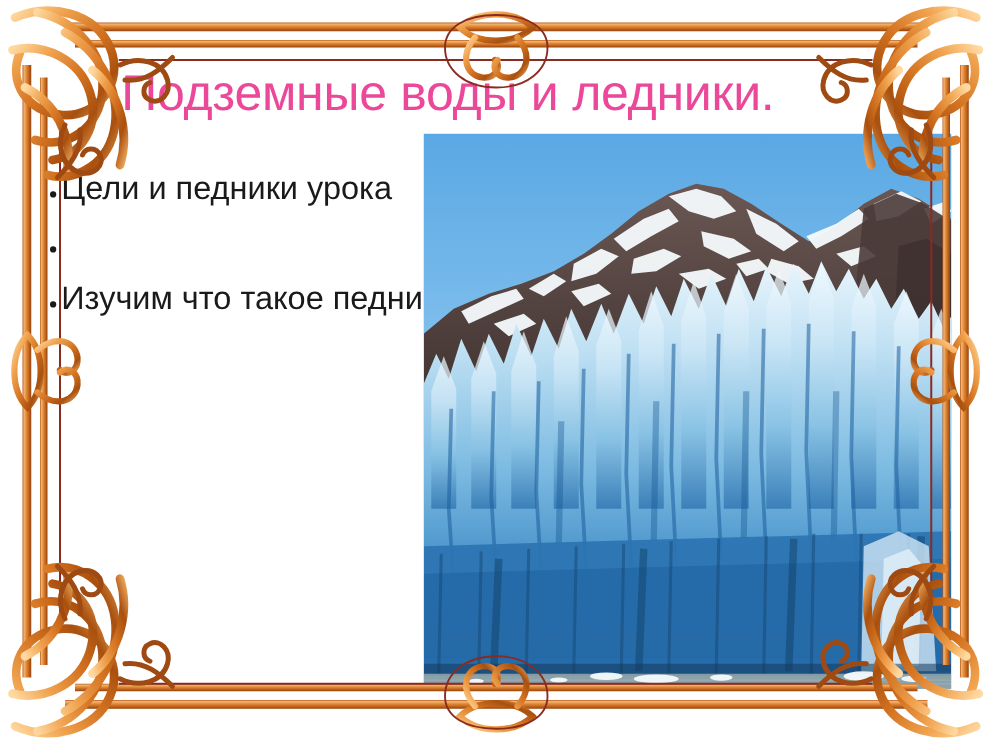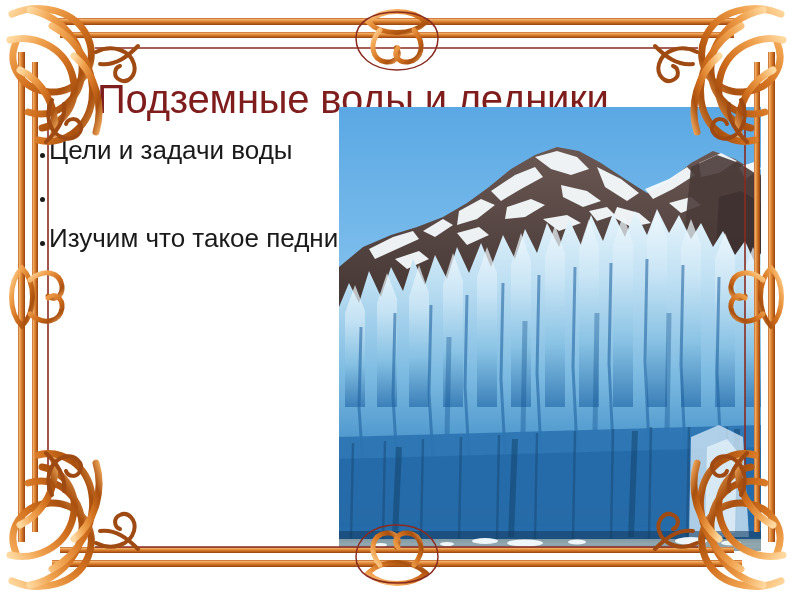--- a/index.html
+++ b/index.html
@@ -35,25 +35,24 @@
   
   #title {
     position: absolute;
     left: 97px;
     top: 50px;
     width: 600px;
     height: 52px;
     z-index: 3;
     font-size: 40px;
     line-height: 50px;
-    color: #7f1d1d;
+    color: #ec4899;
     white-space: nowrap;
     letter-spacing: -0.2px;
     font-family: "Liberation Sans", sans-serif;
-    margin-top: 24px;
   }
 
   
   #body-list {
     position: absolute;
     left: 40px;
     top: 133px;
     width: 340px;
     z-index: 3;
     color: #1a1a1a;
@@ -261,21 +260,21 @@
           <ellipse cx="42" cy="438" rx="6" ry="2"></ellipse>
         </g>
       </g>
     </svg>
   </div>
 
   <div id="title">Подземные воды и ледники.</div>
 
   <div id="body-list">
     <div class="bullet-item">
-      <span class="bullet-dot"></span><span class="bullet-text">Цели и задачи воды</span>
+      <span class="bullet-dot"></span><span class="bullet-text">Цели и педники урока</span>
     </div>
     <div class="bullet-item">
       <span class="bullet-dot"></span>
     </div>
     <div class="bullet-item">
       <span class="bullet-dot"></span><span class="bullet-text">Изучим что такое педники.</span>
     </div>
   </div>
 
   <div class="frame-layer">

